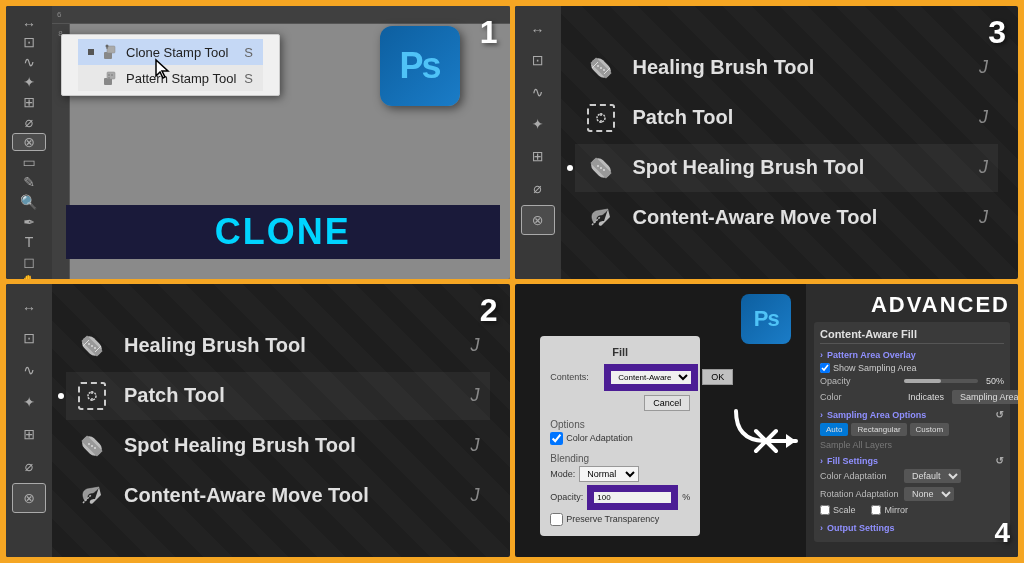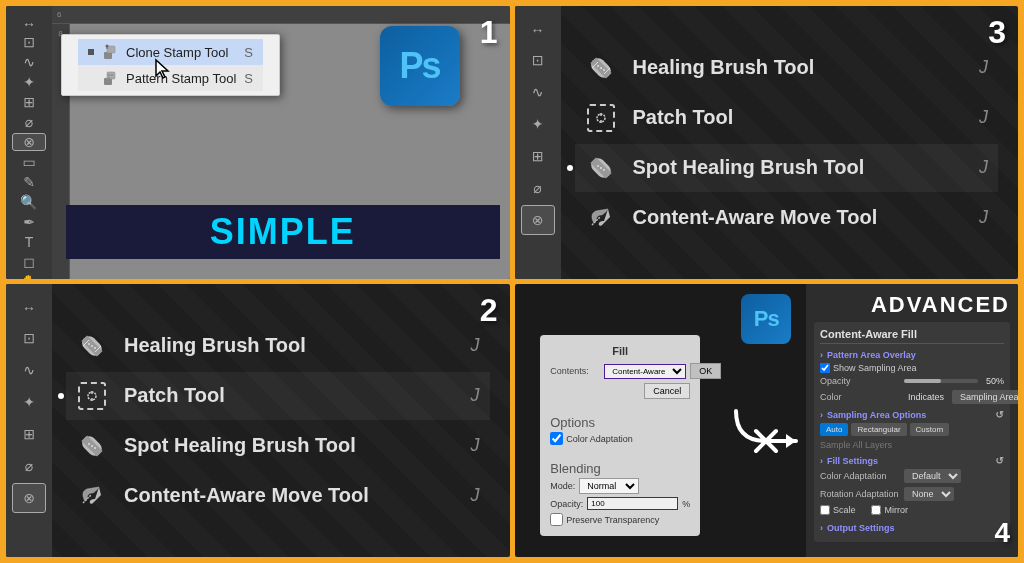--- a/index.html
+++ b/index.html
@@ -245,40 +245,40 @@
 
     .dialog-label {
       font-size: 9px;
       color: #444;
       min-width: 50px;
     }
 
     .dialog-input {
       flex: 1;
       background: #f0f0f0;
-      border: 1px solid #4c1d95;
+      border: 7px solid #4c1d95;
       padding: 1px 3px;
       font-size: 9px;
     }
 
     .dialog-btn {
       background: #e0e0e0;
       border: 1px solid #999;
       padding: 2px 8px;
       font-size: 9px;
       cursor: pointer;
     }
 
     .dialog-btn.ok {
       background: #c0c0c0;
     }
 
     .dialog-section {
-      margin: 16px 0 2px 0;
-      font-size: 13px;
+      margin: 8px 0 2px 0;
+      font-size: 10px;
       color: #555;
     }
 
     .dialog-check {
       display: flex;
       align-items: center;
       gap: 3px;
       font-size: 9px;
     }
 
@@ -537,21 +537,21 @@
     </div>
 
     <div class="ps-logo">
       <span>Ps</span>
     </div>
 
     <div class="panel-number">1</div>
 
     <div class="clone-text-area">
       <div class="clone-label">
-        <span class="clone-label-text">SIMPLE</span>
+        <span class="clone-label-text">CLONE</span>
       </div>
     </div>
   </div>
 
   <div class="panel panel-3 panel-tools">
     <div class="stripe-bg"></div>
 
     <div class="toolbar-icons-col">
       <div class="ti">↔</div>
       <div class="ti">⊡</div>

